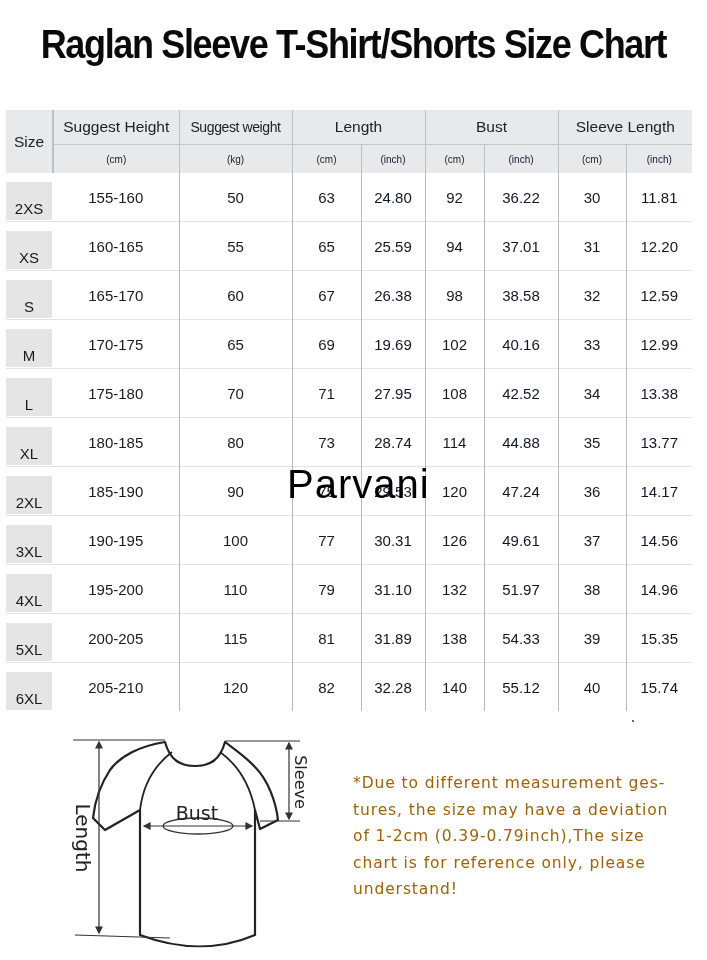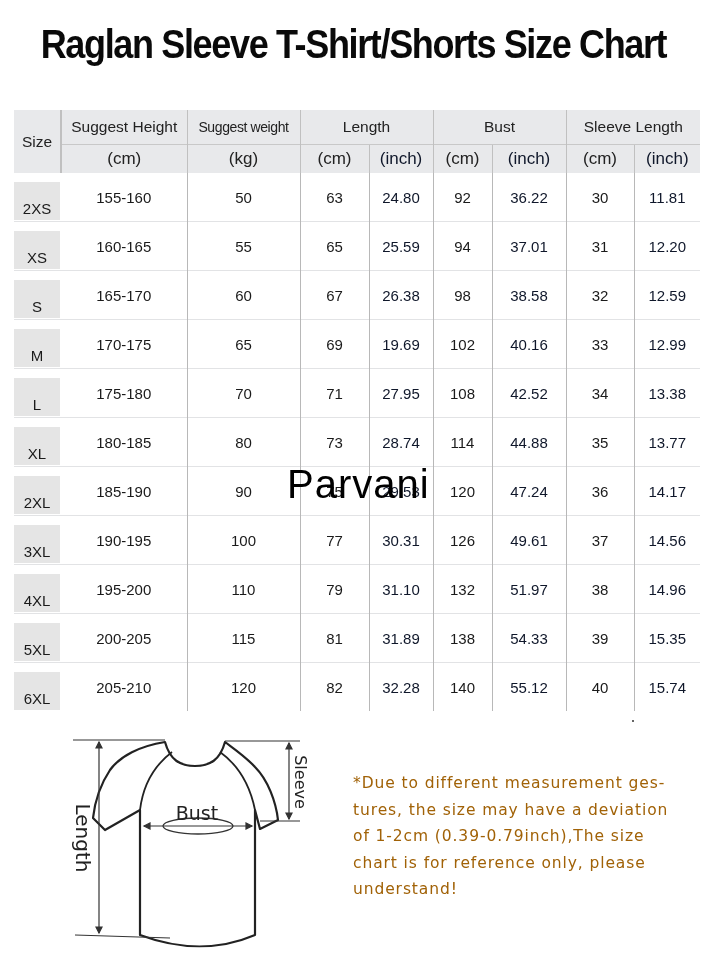--- a/index.html
+++ b/index.html
@@ -5,26 +5,26 @@
   html, body { margin: 0; padding: 0; }
   body {
     width: 707px; height: 960px; background: #ffffff; position: relative; overflow: hidden;
     font-family: "Liberation Sans", sans-serif; color: #1a1a1a;
   }
   .title {
     position: absolute; left: 0; top: 22px; width: 707px; text-align: center;
     font-family: "Liberation Sans", sans-serif; font-weight: bold; font-size: 40px;
     letter-spacing: -1.5px; color: #0a0a0a; transform: scaleX(0.9); transform-origin: center;
   }
-  .table-wrap { position: absolute; left: 14px; top: 110px; width: 686px; }
+  .table-wrap { position: absolute; left: 6px; top: 110px; width: 686px; }
   table { border-collapse: collapse; width: 686px; table-layout: fixed; }
   td, th { padding: 0; text-align: center; font-weight: normal; font-size: 15px; }
   thead th { background: #e8e9eb; color: #222; }
   thead tr.h1 th { height: 34px; font-size: 15.5px; }
-  thead tr.h2 th { height: 28px; font-size: 17px; border-top: 1px solid #c8c8c8; }
+  thead tr.h2 th { height: 28px; font-size: 10px; border-top: 1px solid #c8c8c8; }
   thead th.size-h { border-right: 2px solid #c0c0c0; }
   thead th.grp { border-left: 1px solid #c0c0c0; }
   thead th.sub { border-left: 1px solid #c0c0c0; }
   thead th.sub.first { border-left: none; }
   .red { color: #0f172a; }
   tbody tr td { height: 48px; border-top: 1px solid #e2e3e5; }
   tbody tr:first-child td { border-top: none; }
   tbody td.size-cell { padding: 0; background: #fff; }
   tbody td.size-cell .size-box {
     background: #e5e5e5; width: 46px; height: 38px; margin-top: 8px;

